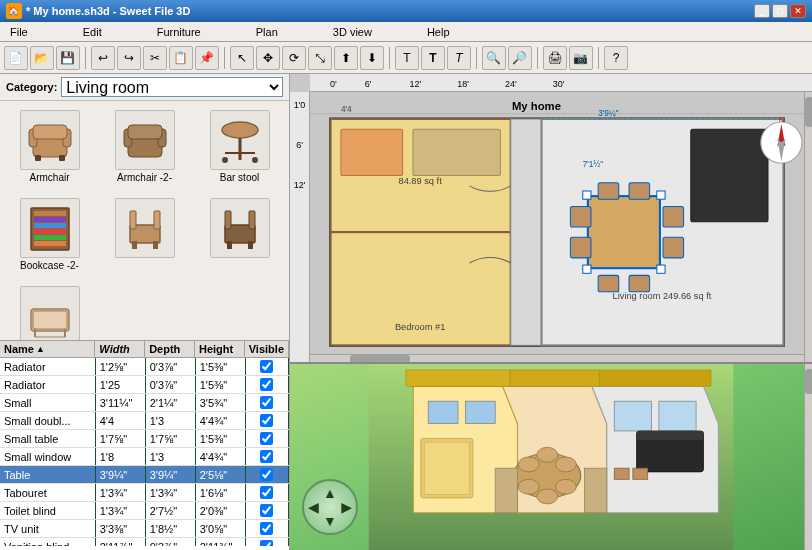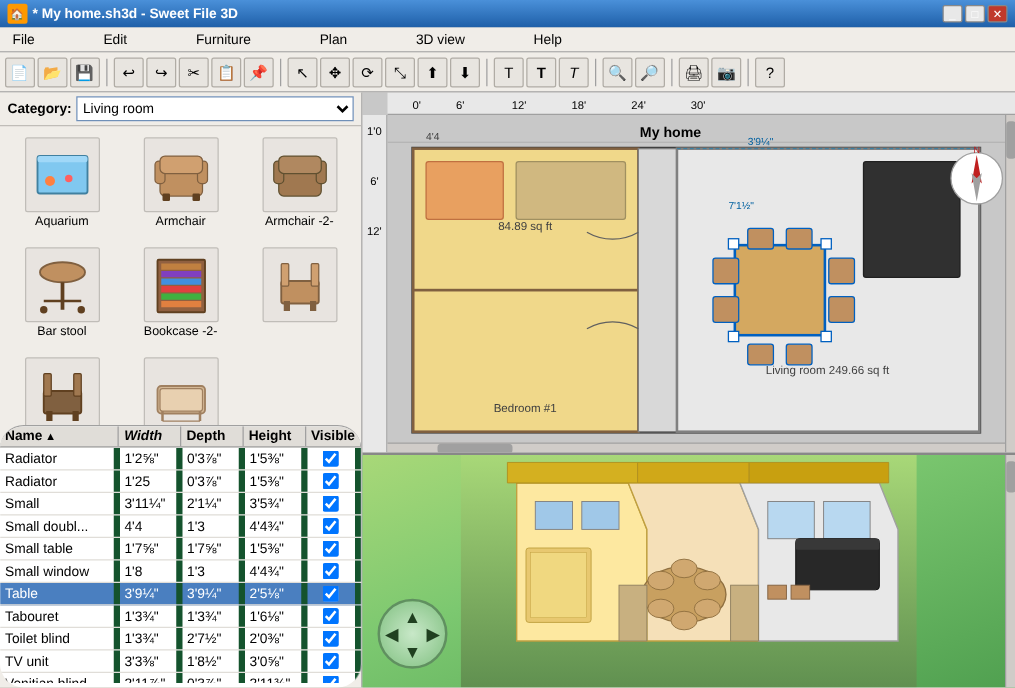--- a/index.html
+++ b/index.html
@@ -77,21 +77,21 @@
       display: flex;
       align-items: center;
       padding: 3px 6px;
       gap: 4px;
       border-bottom: 1px solid #c0bdb8;
     }
     .category-label { font-size: 11px; font-weight: bold; }
     .category-select {
       flex: 1;
       height: 20px;
-      font-size: 11px;
+      font-size: 16px;
       border: 1px solid #7090b8;
       background: white;
     }
 
     
     .search-row {
       display: flex;
       align-items: center;
       padding: 3px 6px;
       gap: 4px;
@@ -137,21 +137,20 @@
     }
     .furniture-item.selected .item-image { background: #5890d0; border-color: #2050a0; }
     .item-label { font-size: 10px; text-align: center; margin-top: 2px; line-height: 1.2; }
 
     
     .bottom-panel {
       height: 210px;
       border-top: 1px solid #a0a0a0;
       background: white;
       overflow: hidden;
-      border-radius: 19px;
     }
     .table-header {
       display: flex;
       background: #e0ddd8;
       border-bottom: 1px solid #a0a0a0;
       font-weight: bold;
       font-size: 11px;
     }
     .th-cell {
       padding: 2px 4px;
@@ -166,21 +165,21 @@
     .th-visible { width: 45px; }
     .table-body { overflow-y: auto; height: calc(210px - 22px); }
     .table-row-item {
       display: flex;
       border-bottom: 1px solid #e0ddd8;
       font-size: 11px;
     }
     .table-row-item.selected { background: #4a7fc0; color: white; }
     .td-cell {
       padding: 2px 4px;
-      border-right: 5px solid #14532d;
+      border-right: 1px solid #14532d;
       display: flex;
       align-items: center;
     }
     .td-name { width: 100px; overflow: hidden; white-space: nowrap; }
     .td-width { width: 52px; }
     .td-depth { width: 52px; }
     .td-height { width: 52px; }
     .td-visible { width: 45px; justify-content: center; }
     .sort-arrow { font-size: 9px; margin-left: 2px; }
 
@@ -323,31 +322,20 @@
         <option>Bedroom</option>
         <option>Kitchen</option>
         <option>Bathroom</option>
         <option>Office</option>
       </select>
     </div>
 
 
     <div class="furniture-grid">
 
-      <div class="furniture-item">
-        <div class="item-image">
-          <svg width="50" height="50" viewBox="0 0 50 50">
-              <rect x="5" y="10" width="40" height="30" rx="2" fill="#80c8f0" stroke="#4080a0" stroke-width="1.5"></rect>
-              <rect x="5" y="10" width="40" height="5" fill="#a0d8f8" rx="2"></rect>
-              <circle cx="15" cy="30" r="4" fill="#ff8040"></circle>
-              <circle cx="30" cy="28" r="3" fill="#ff6060"></circle>
-            </svg>
-        </div>
-        <span class="item-label">Aquarium</span>
-      </div>
 
       <div class="furniture-item">
         <div class="item-image">
           <svg width="50" height="50" viewBox="0 0 50 50">
               <rect x="8" y="20" width="34" height="22" rx="4" fill="#c09060" stroke="#806040" stroke-width="1"></rect>
               <rect x="4" y="14" width="8" height="18" rx="3" fill="#c09060" stroke="#806040" stroke-width="1"></rect>
               <rect x="38" y="14" width="8" height="18" rx="3" fill="#c09060" stroke="#806040" stroke-width="1"></rect>
               <rect x="8" y="10" width="34" height="14" rx="4" fill="#d0a070" stroke="#806040" stroke-width="1"></rect>
               <rect x="10" y="40" width="6" height="6" rx="1" fill="#604020"></rect>
               <rect x="34" y="40" width="6" height="6" rx="1" fill="#604020"></rect>

